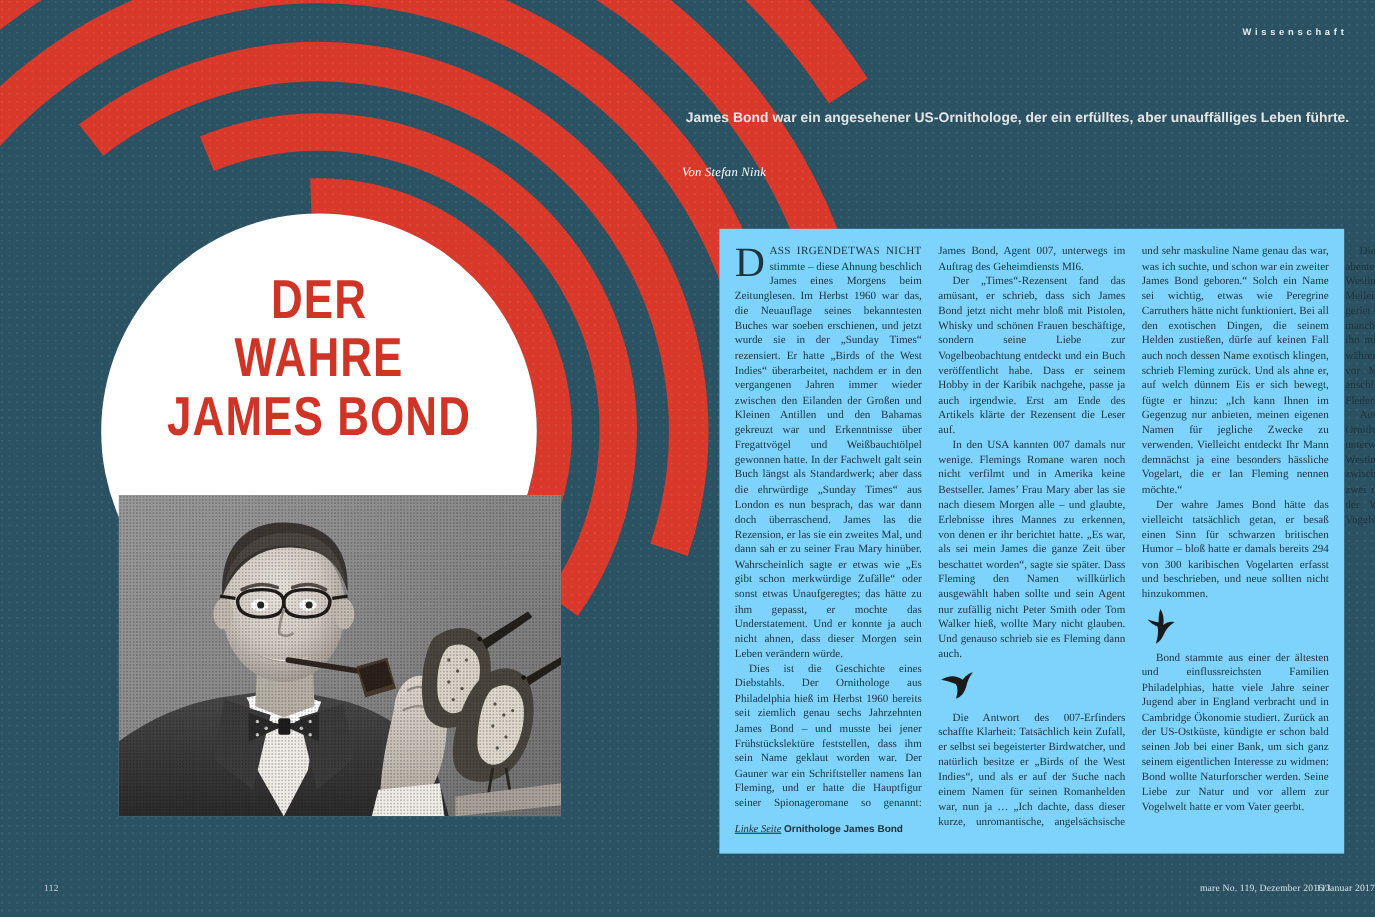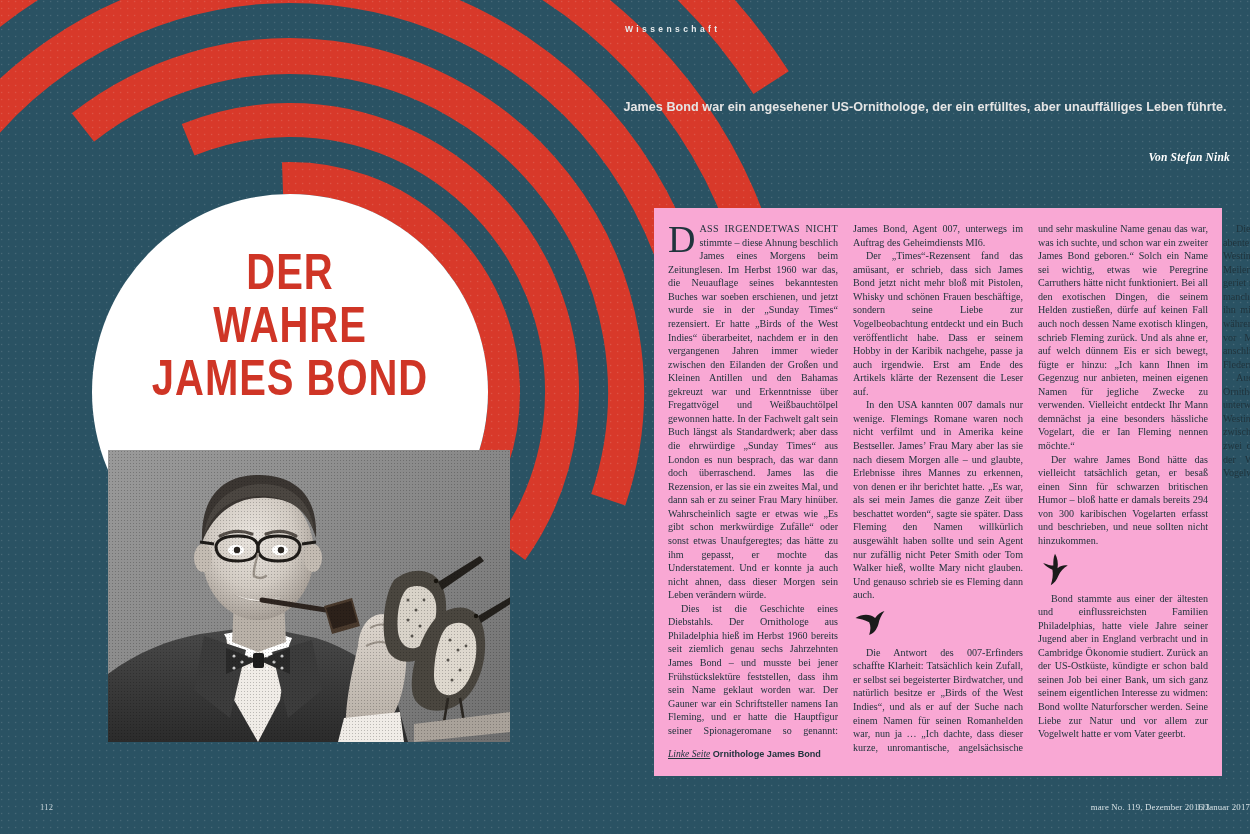--- a/index.html
+++ b/index.html
@@ -59,52 +59,52 @@
     position:absolute;inset:0;
     background-image:radial-gradient(rgba(0,0,0,.22) 0.6px, transparent 0.7px);
     background-size:3px 3px;
     mix-blend-mode:multiply;
     pointer-events:none;
   }
 
   
   #kicker{
     position:absolute;left:625px;top:24px;width:600px;
-    text-align:left;
+    text-align:right;
     color:#e7ecee;
     font-family:"Liberation Sans", sans-serif;
     font-size:8.5px;font-weight:700;
     letter-spacing:3.4px;
   }
   #standfirst{
     position:absolute;left:620px;top:97px;width:610px;
     text-align:center;
     color:#e5e5e5;
     font-family:"Liberation Sans", sans-serif;
     font-weight:700;
     font-size:12.6px;
     line-height:1.62;
     letter-spacing:.05px;
   }
   #byline{
     position:absolute;left:620px;top:151px;width:610px;
-    text-align:right;
+    text-align:left;
     color:#ffffff;
     font-family:"Liberation Serif", serif;
-    font-style:italic;font-weight:700;
+    font-style:italic;font-weight:400;
     font-size:11.5px;
     letter-spacing:.2px;
   }
 
   
   #article{
     position:absolute;
     left:654px;top:208px;
     width:568px;height:568px;
-    background:#f9a8d4;
+    background:#7dd3fc;
   }
   #cols{
     position:absolute;
     left:14px;top:14px;
     width:540px;height:540px;
     column-count:3;
     column-gap:15px;
     font-family:"Liberation Serif", serif;
     font-size:10.1px;
     line-height:1.345;

